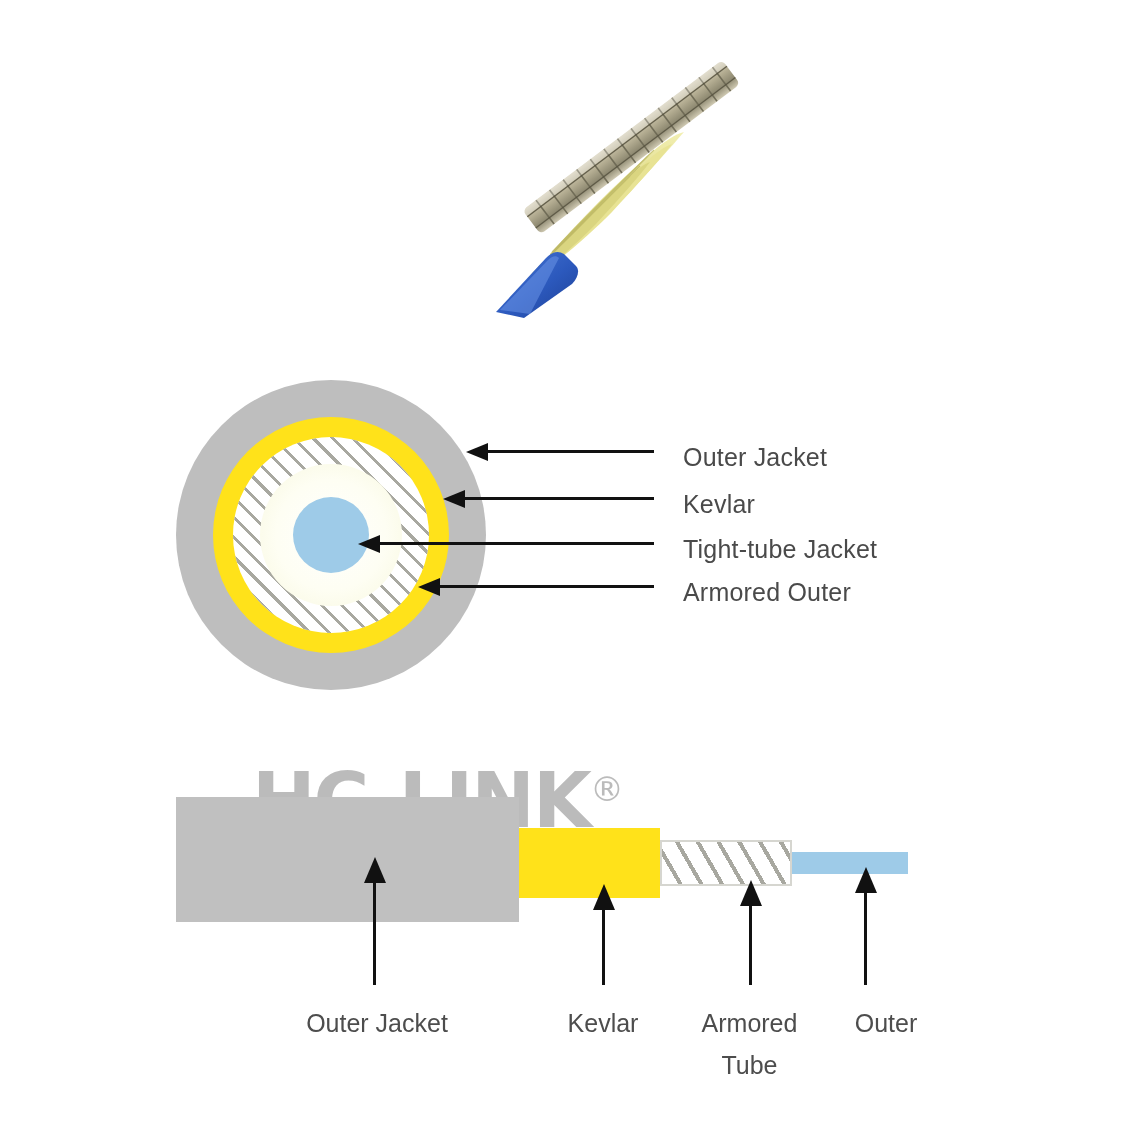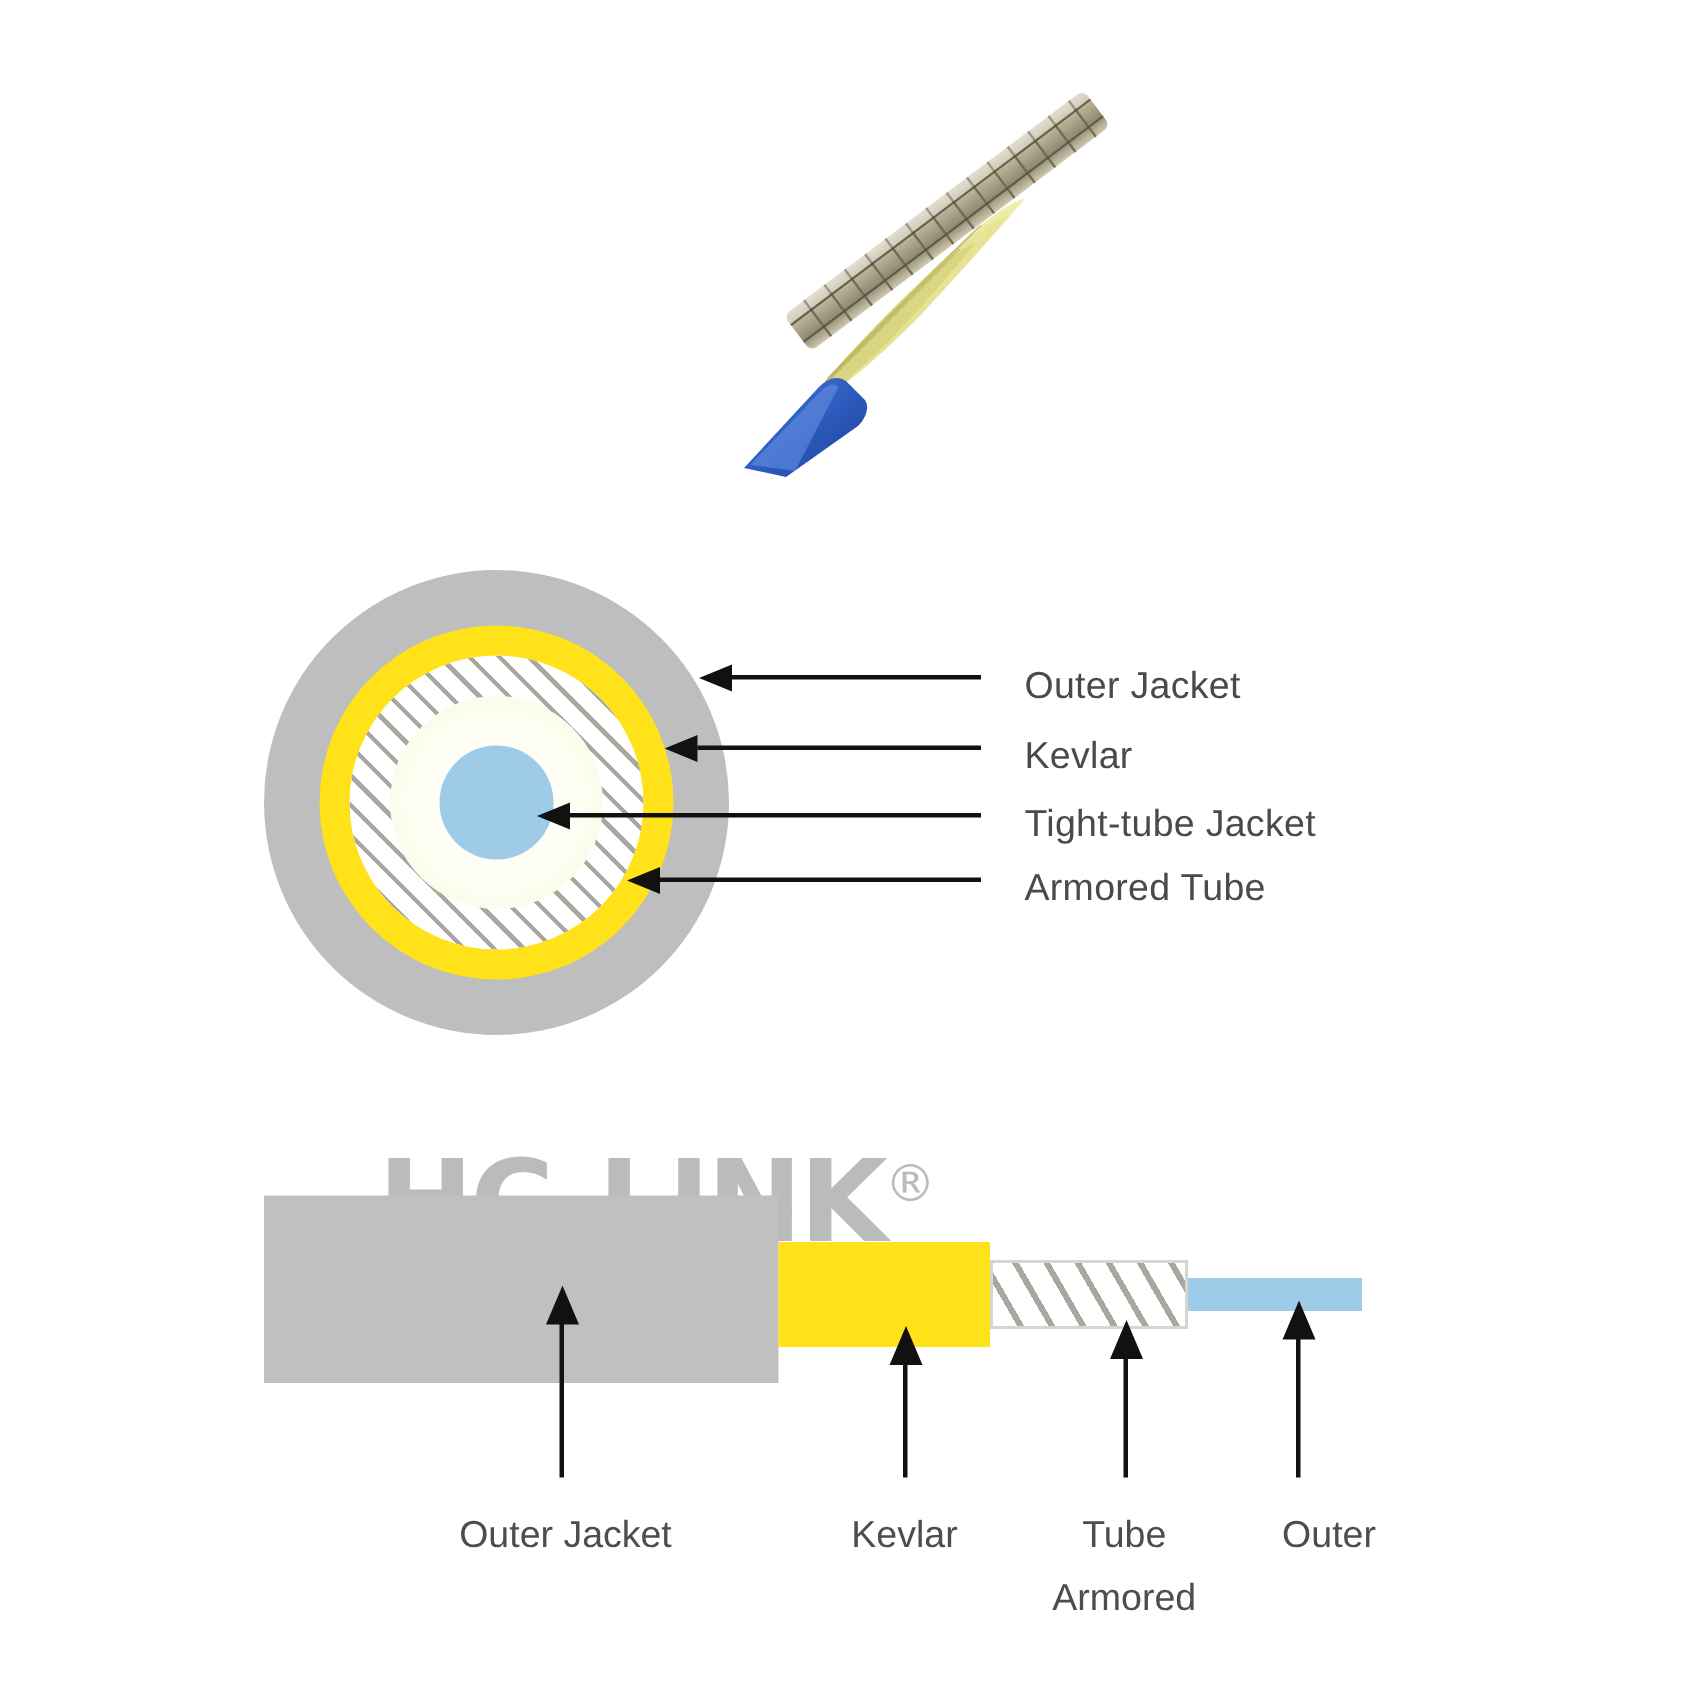--- a/index.html
+++ b/index.html
@@ -159,21 +159,21 @@
     <div class="ahead" style="left:443px;top:478px;"></div>
     <div class="leader" style="left:465px;top:485px;width:189px;"></div>
     <div class="lbl" style="left:683px;top:478px;">Kevlar</div>
 
     <div class="ahead" style="left:358px;top:523px;"></div>
     <div class="leader" style="left:380px;top:530px;width:274px;"></div>
     <div class="lbl" style="left:683px;top:523px;">Tight-tube Jacket</div>
 
     <div class="ahead" style="left:418px;top:566px;"></div>
     <div class="leader" style="left:440px;top:573px;width:214px;"></div>
-    <div class="lbl" style="left:683px;top:566px;">Armored Tube</div>
+    <div class="lbl" style="left:683px;top:566px;">Armored Outer</div>
   </div>
 
   <div class="wm">
     <span>HC-LINK</span><span class="reg">®</span>
   </div>
 
   <div class="lcut">
     <div class="seg s-jacket"></div>
     <div class="seg s-kev"></div>
     <div class="seg s-arm">
@@ -188,22 +188,22 @@
     <div class="uline" style="left:373px;top:869px;height:104px;"></div>
     <div class="blbl" style="left:258px;top:990px;width:238px;">Outer Jacket</div>
 
     <div class="uhead" style="left:593px;top:872px;"></div>
     <div class="uline" style="left:602px;top:896px;height:77px;"></div>
     <div class="blbl" style="left:505px;top:990px;width:196px;">Kevlar</div>
 
     <div class="uhead" style="left:740px;top:868px;"></div>
     <div class="uline" style="left:749px;top:892px;height:81px;"></div>
     <div class="blbl" style="left:672px;top:990px;width:155px;">
+      <div>Armored</div>
       <div>Tube</div>
-      <div>Armored</div>
     </div>
 
     <div class="uhead" style="left:855px;top:855px;"></div>
     <div class="uline" style="left:864px;top:879px;height:94px;"></div>
     <div class="blbl" style="left:800px;top:990px;width:172px;">
       <div>Outer</div>
     </div>
   </div>
 
 </div>

